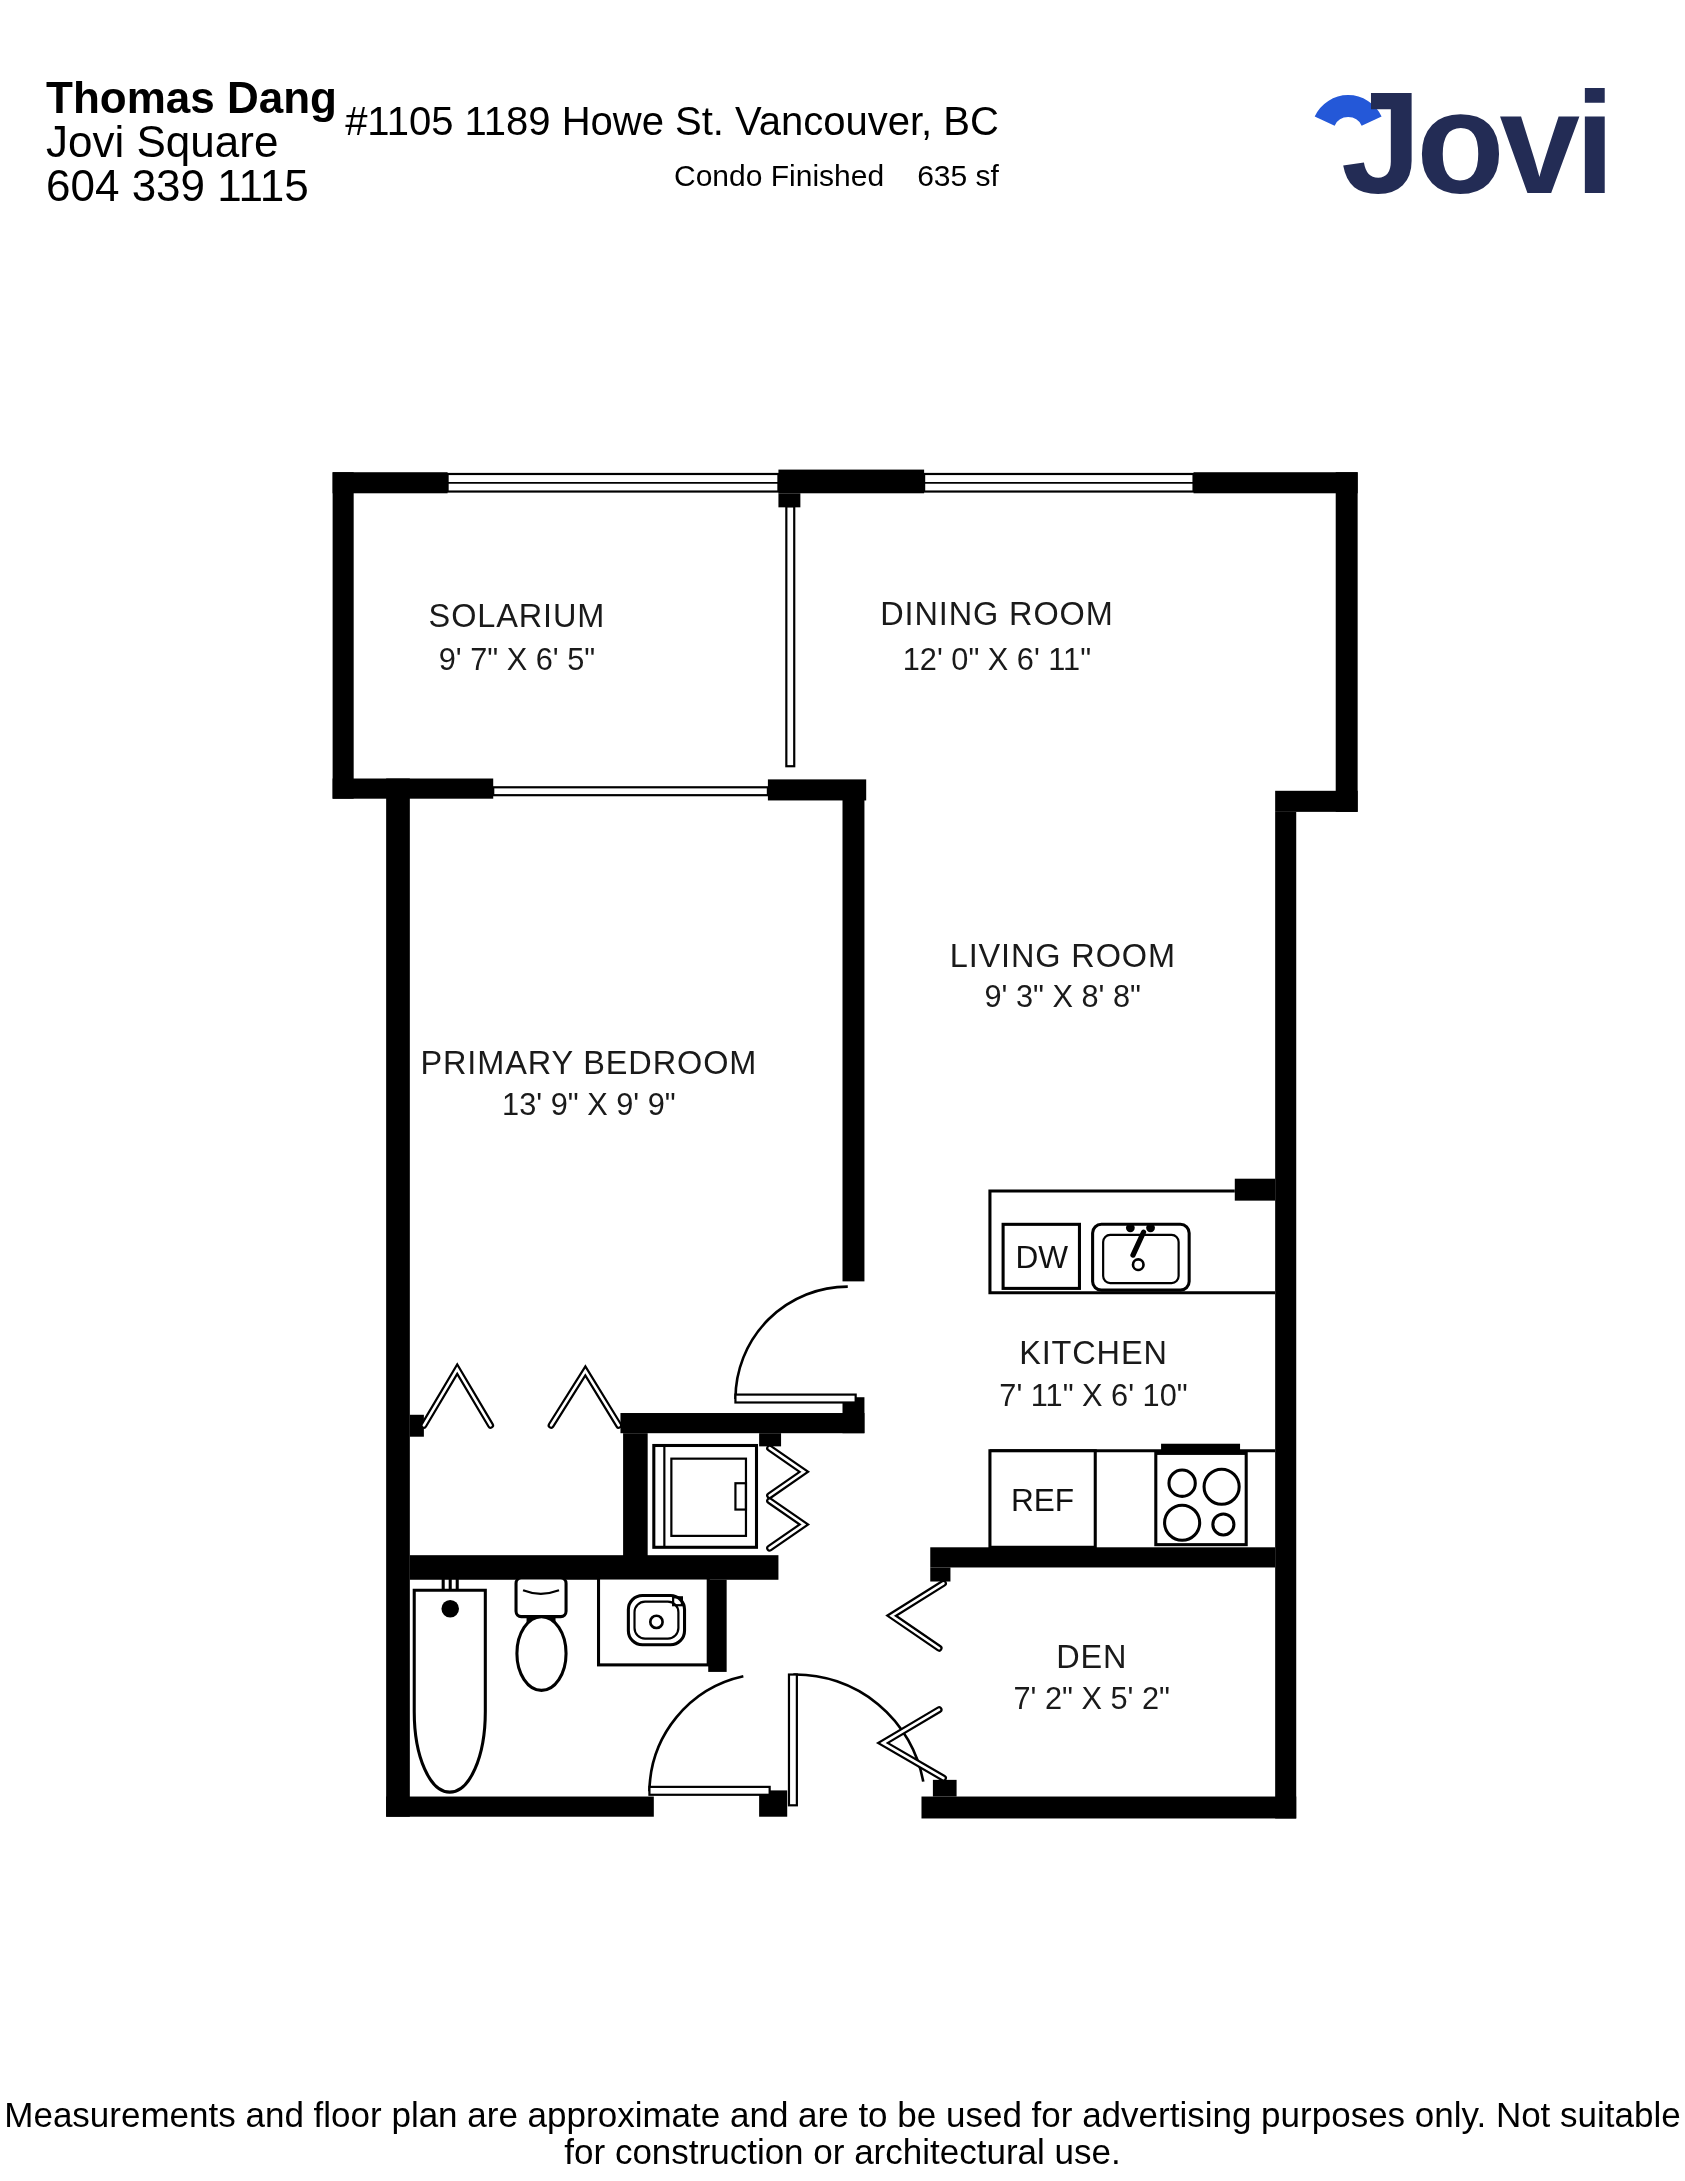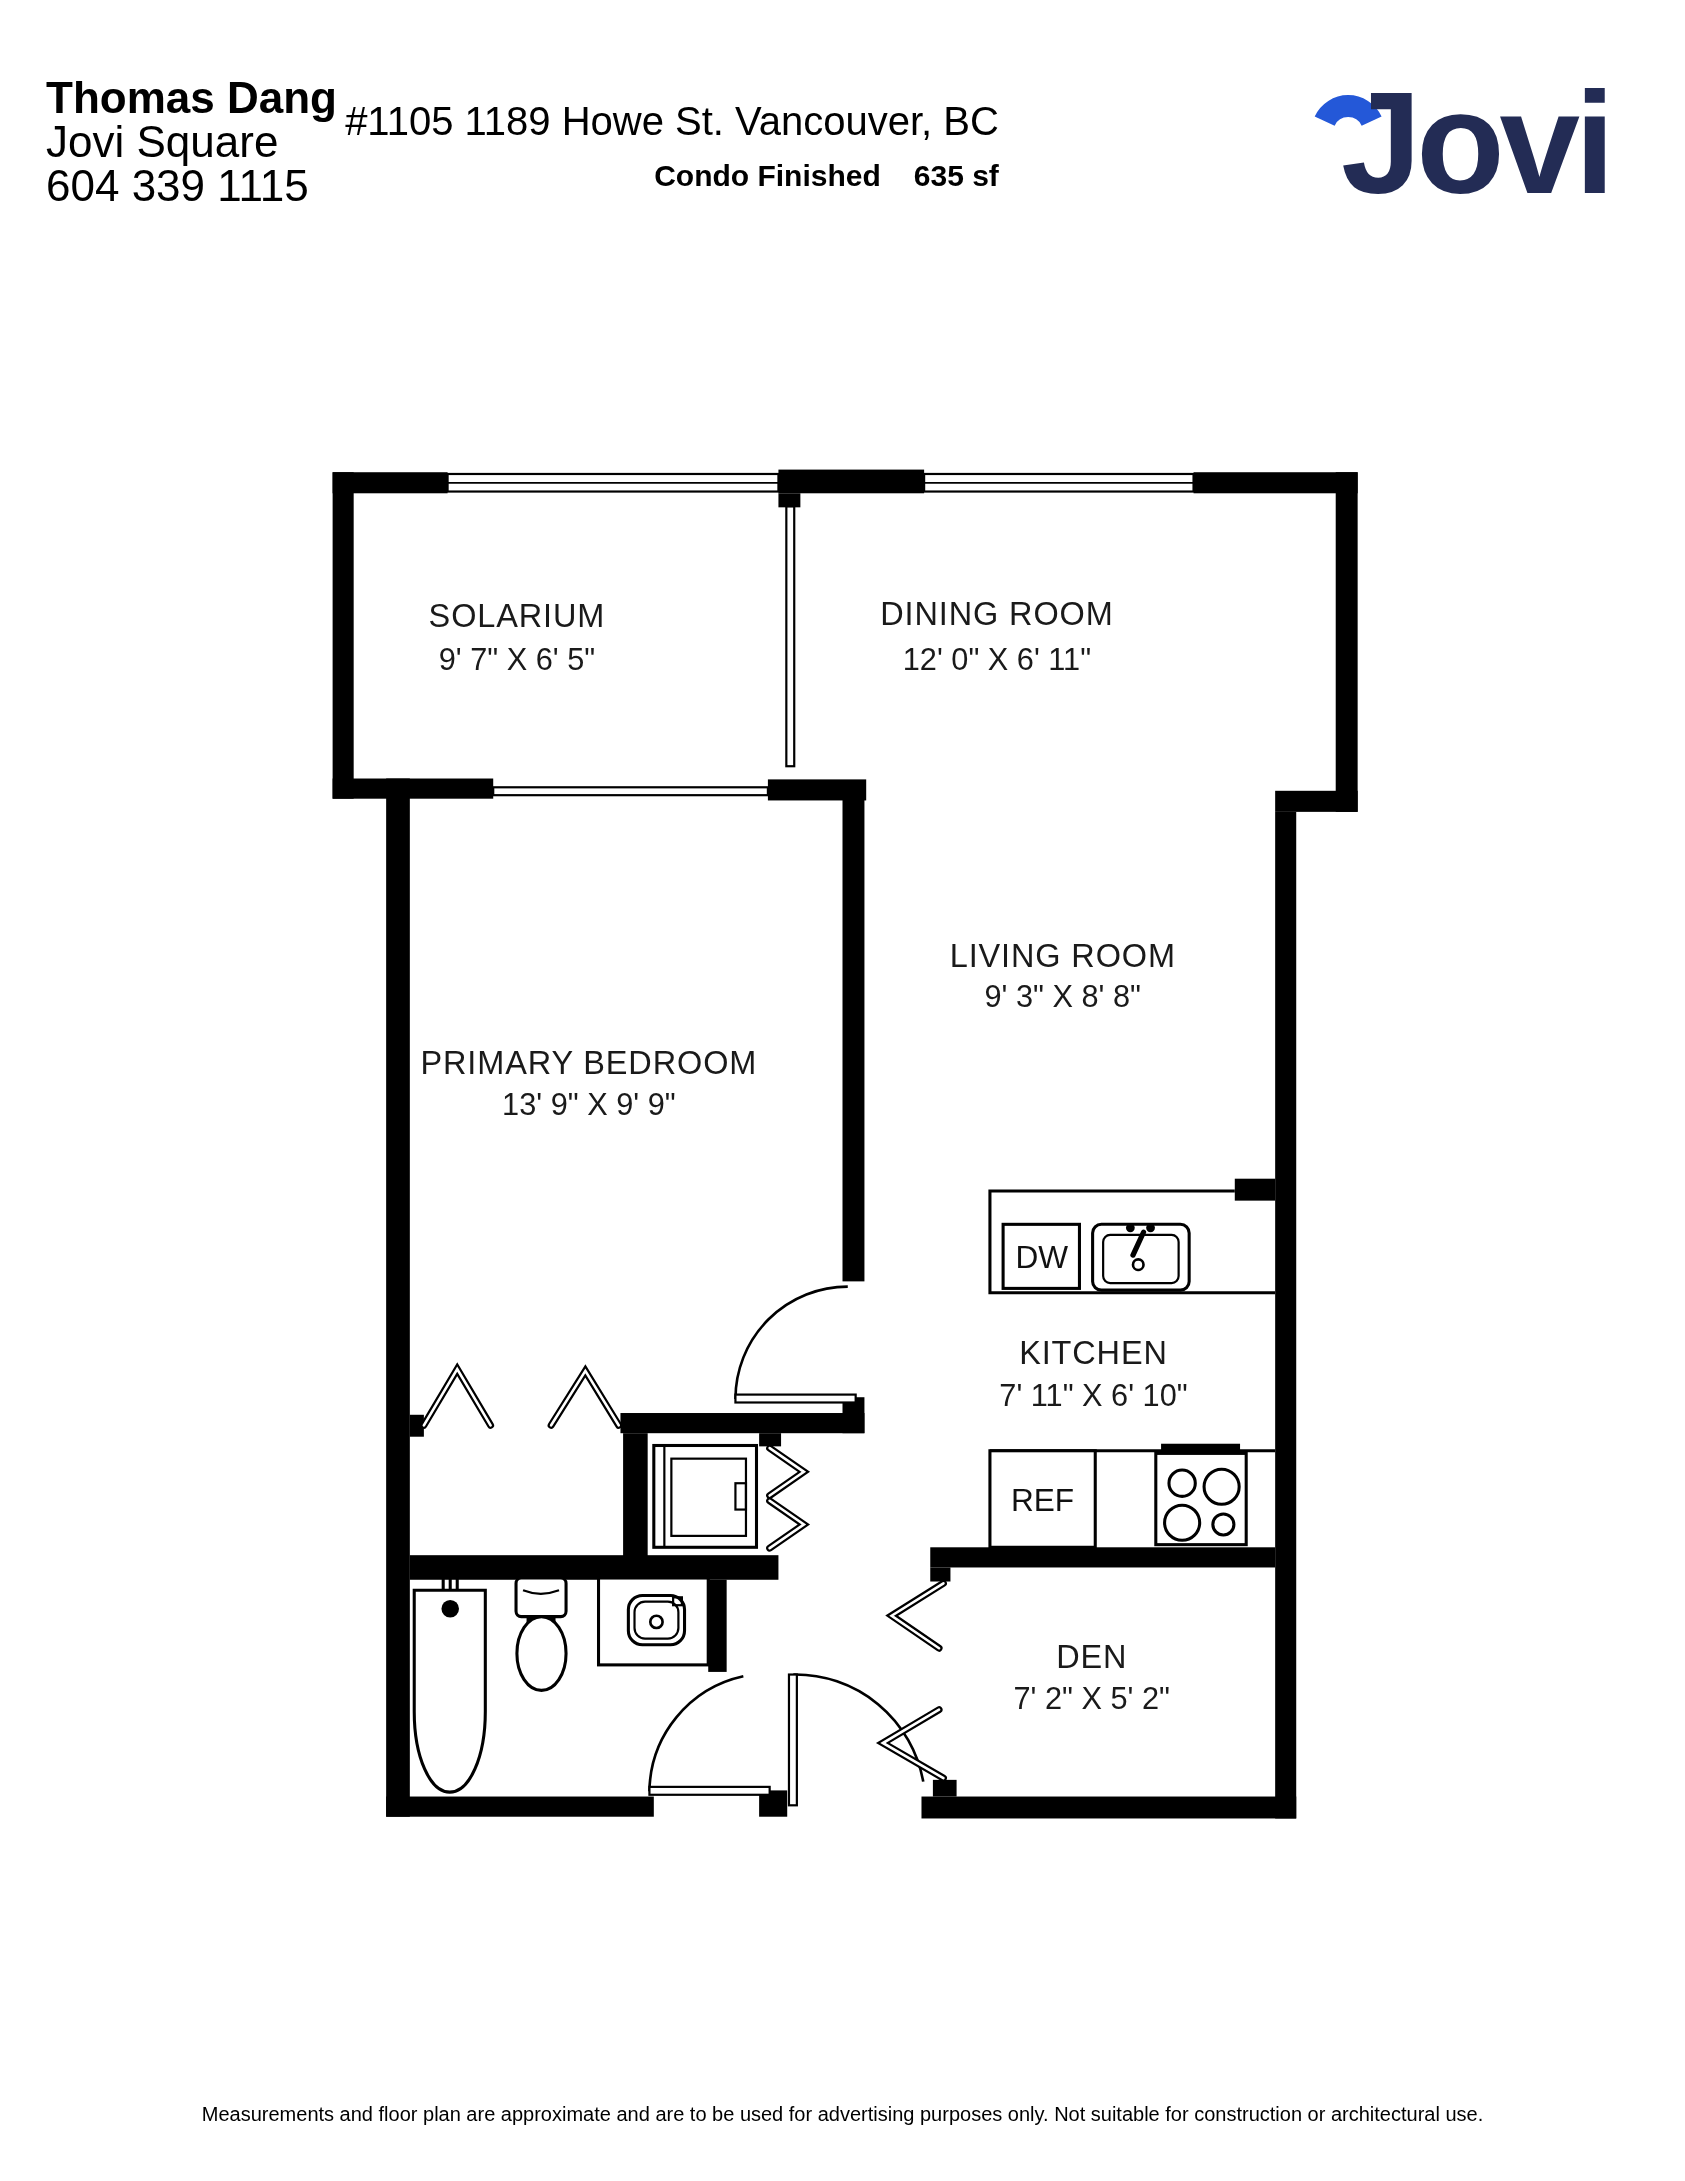--- a/index.html
+++ b/index.html
@@ -3,24 +3,24 @@
 <meta charset="utf-8">
 <style>
   html,body{margin:0;padding:0;background:#ffffff;}
   body{width:1685px;height:2181px;position:relative;font-family:"Liberation Sans",sans-serif;color:#000;overflow:hidden;}
   .abs{position:absolute;}
   
   .contact{left:46px;top:76px;font-size:44px;line-height:44px;}
   .contact .name{font-weight:bold;}
   .title-block{left:672px;top:98px;transform:translateX(-50%);text-align:right;white-space:nowrap;}
   .addr{font-size:40px;line-height:46px;}
-  .subtitle{font-size:30px;font-weight:bold;line-height:40px;margin-top:12.3px;}
+  .subtitle{font-size:30px;font-weight:normal;line-height:40px;margin-top:12.3px;}
   .subtitle .sqft{margin-left:33px;}
   
-  .footer{left:0;top:2096px;width:1685px;text-align:center;font-size:20px;line-height:37px;}
+  .footer{left:0;top:2096px;width:1685px;text-align:center;font-size:35px;line-height:37px;}
   
   svg text{font-family:"Liberation Sans",sans-serif;}
   .room-name{font-size:37px;letter-spacing:1px;fill:#1a1a1a;}
   .room-dim{font-size:35px;fill:#1a1a1a;}
   .appl{font-size:36px;fill:#111;}
   .wall{fill:#000;stroke:none;}
   .fix{fill:#fff;stroke:#000;stroke-width:3.5;}
   .fix2{fill:none;stroke:#000;stroke-width:2.5;}
   .arc{fill:none;stroke:#000;stroke-width:3;}
   .leaf{fill:#fff;stroke:#000;stroke-width:2.5;}

